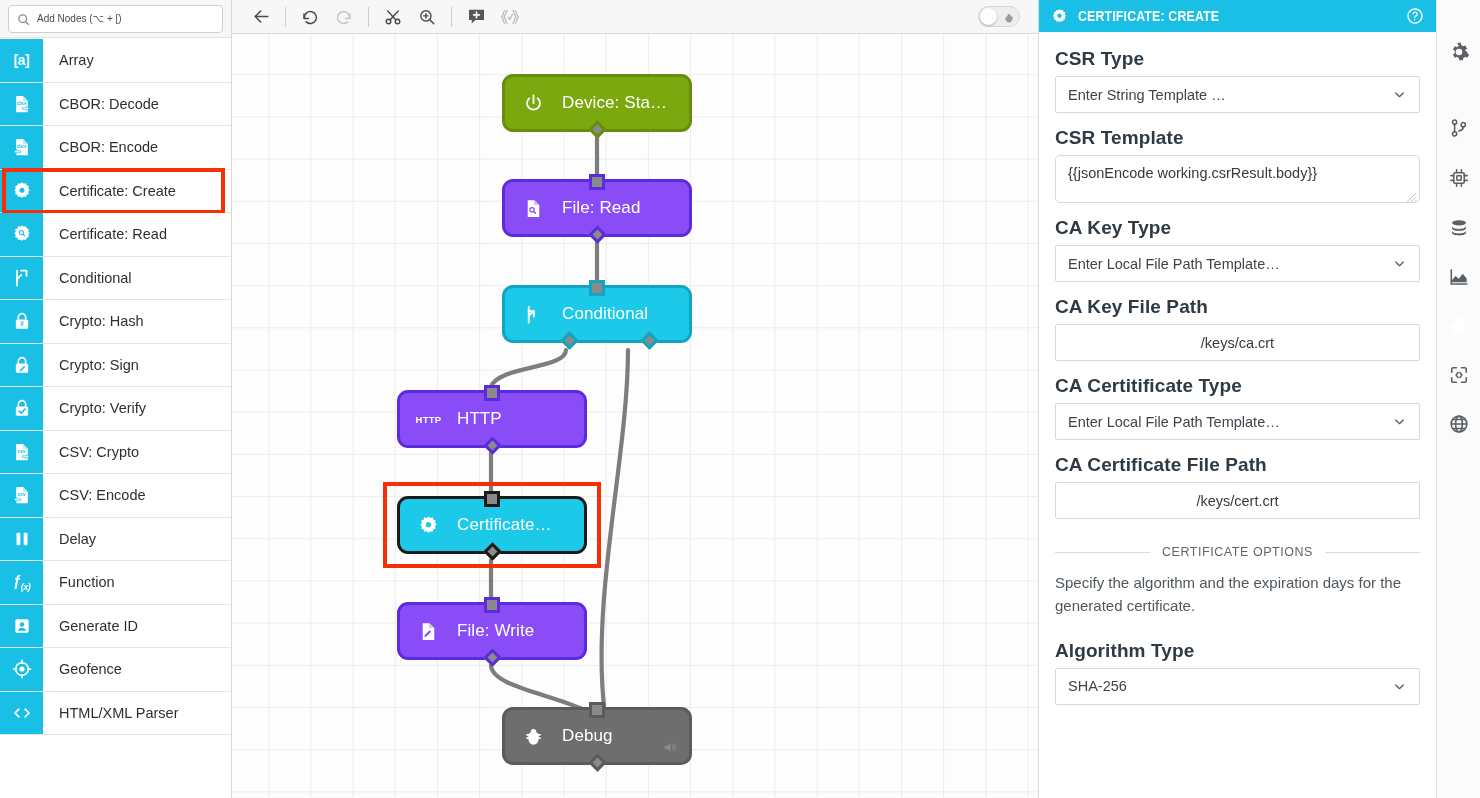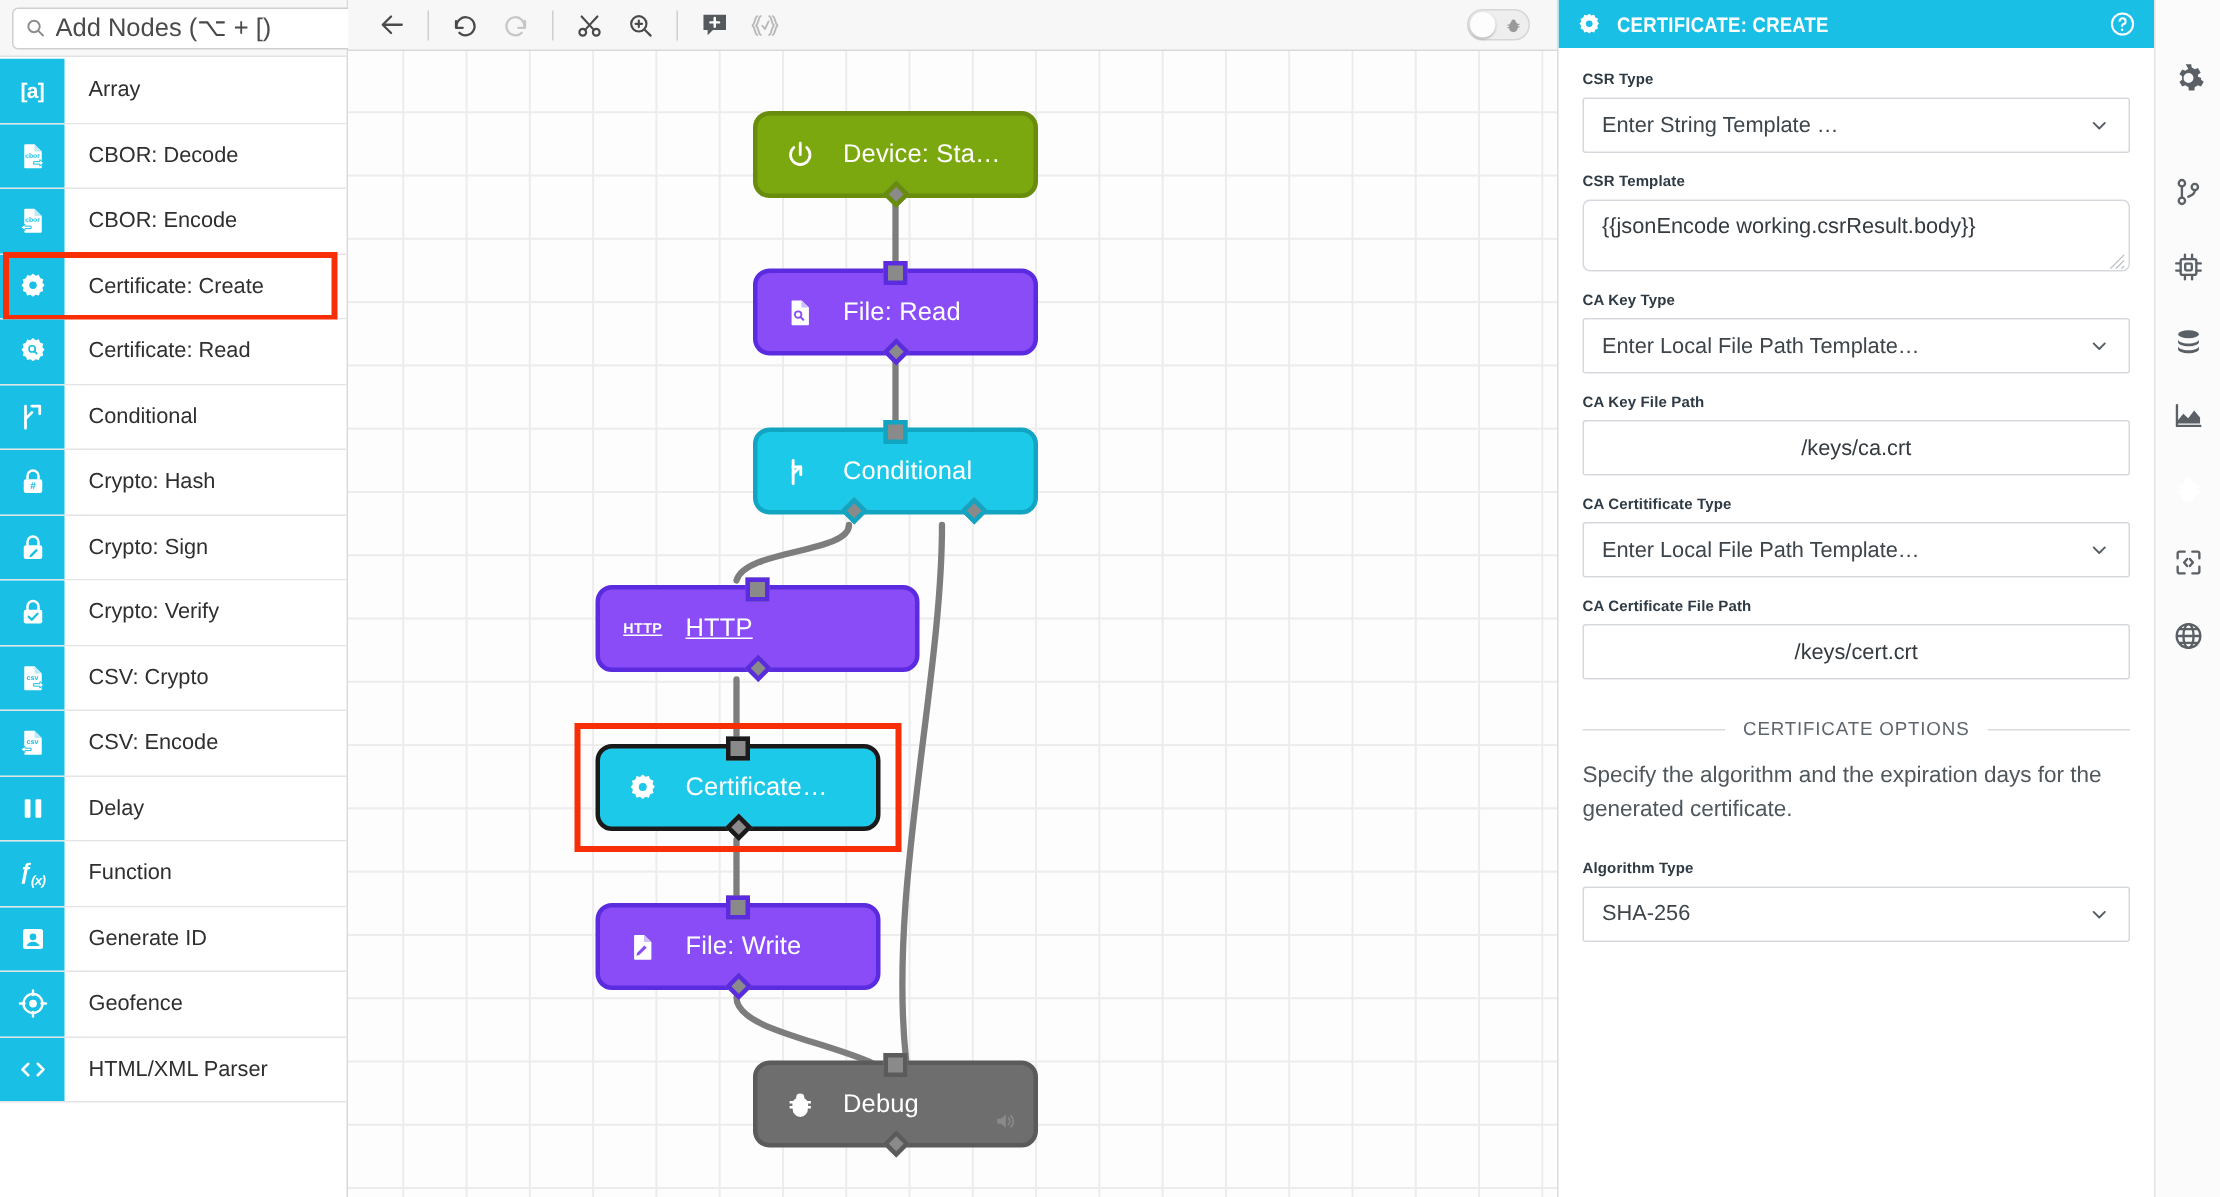--- a/index.html
+++ b/index.html
@@ -25,21 +25,21 @@
   }
   #palette-search {
     flex: 1; height: 28px; background: #fff;
     border: 1px solid #cfcfcf; border-radius: 4px;
     display: flex; align-items: center; padding: 0 8px; gap: 7px;
   }
   #palette-search .srch-ico { width: 13px; height: 13px; flex: 0 0 auto; color: #8c8c8c; }
   #palette-search-input {
     border: none; outline: none; flex: 1;
     font-family: "Liberation Sans", sans-serif;
-    font-size: 17px; color: #404040; background: transparent;
+    font-size: 10px; color: #404040; background: transparent;
     padding: 0;
   }
   #palette-search-input::placeholder { color: #4a4a4a; opacity: 1; }
 
   #palette-list {
     position: absolute; top: 39px; left: 0; right: 0; bottom: 0;
     overflow: hidden;
   }
   .pal-row {
     position: relative;
@@ -164,21 +164,21 @@
     flex: 1; font-size: 14px; font-weight: 700;
     letter-spacing: .2px; text-transform: uppercase;
     transform: scaleX(.88); transform-origin: left center;
     white-space: nowrap;
   }
   #panel-header .ph-help { width: 18px; height: 18px; cursor: pointer; }
 
   #panel-body { padding: 16px 16px 0 16px; height: 766px; overflow: hidden; }
   .fld { margin-bottom: 14px; }
   .fld-label {
-    font-size: 10px; font-weight: 700; color: #2e3a44;
+    font-size: 19px; font-weight: 700; color: #2e3a44;
     margin-bottom: 6px; letter-spacing: .1px;
   }
   .sel-box, .txt-box {
     width: 100%; height: 37px;
     border: 1px solid #d5d9dd; border-radius: 2px;
     background: #fff; display: flex; align-items: center;
     padding: 0 12px; font-size: 14.5px; color: #333a40;
     cursor: pointer;
   }
   .sel-box .sv { flex: 1; color: #3d444a; }
@@ -516,21 +516,21 @@
           <span class="port-in" style="--pb:#12a5c2">
             <i style="--pb:#12a5c2"></i>
           </span>
           <span class="port-out" style="left: 35%;">
             <i style="--pb:#12a5c2"></i>
           </span>
           <span class="port-out" style="left:auto;right:30px;margin-left:0">
             <i style="--pb:#12a5c2"></i>
           </span>
         </div>
-        <div class="node" style="left: 165px; top: 356px; width: 216px; height: 58px; background: rgb(138, 76, 247); border: 3px solid rgb(91, 43, 224); text-decoration: underline;">
+        <div class="node" style="left: 165px; top: 356px; width: 190px; height: 58px; background: rgb(138, 76, 247); border: 3px solid rgb(91, 43, 224);">
           <span class="nico">
             <span style="font-size:9.5px;font-weight:700;letter-spacing:.3px">HTTP</span>
           </span>
           <span class="nlabel">HTTP</span>
           <span class="port-in" style="--pb:#5b2be0">
             <i style="--pb:#5b2be0"></i>
           </span>
           <span class="port-out">
             <i style="--pb:#5b2be0"></i>
           </span>

